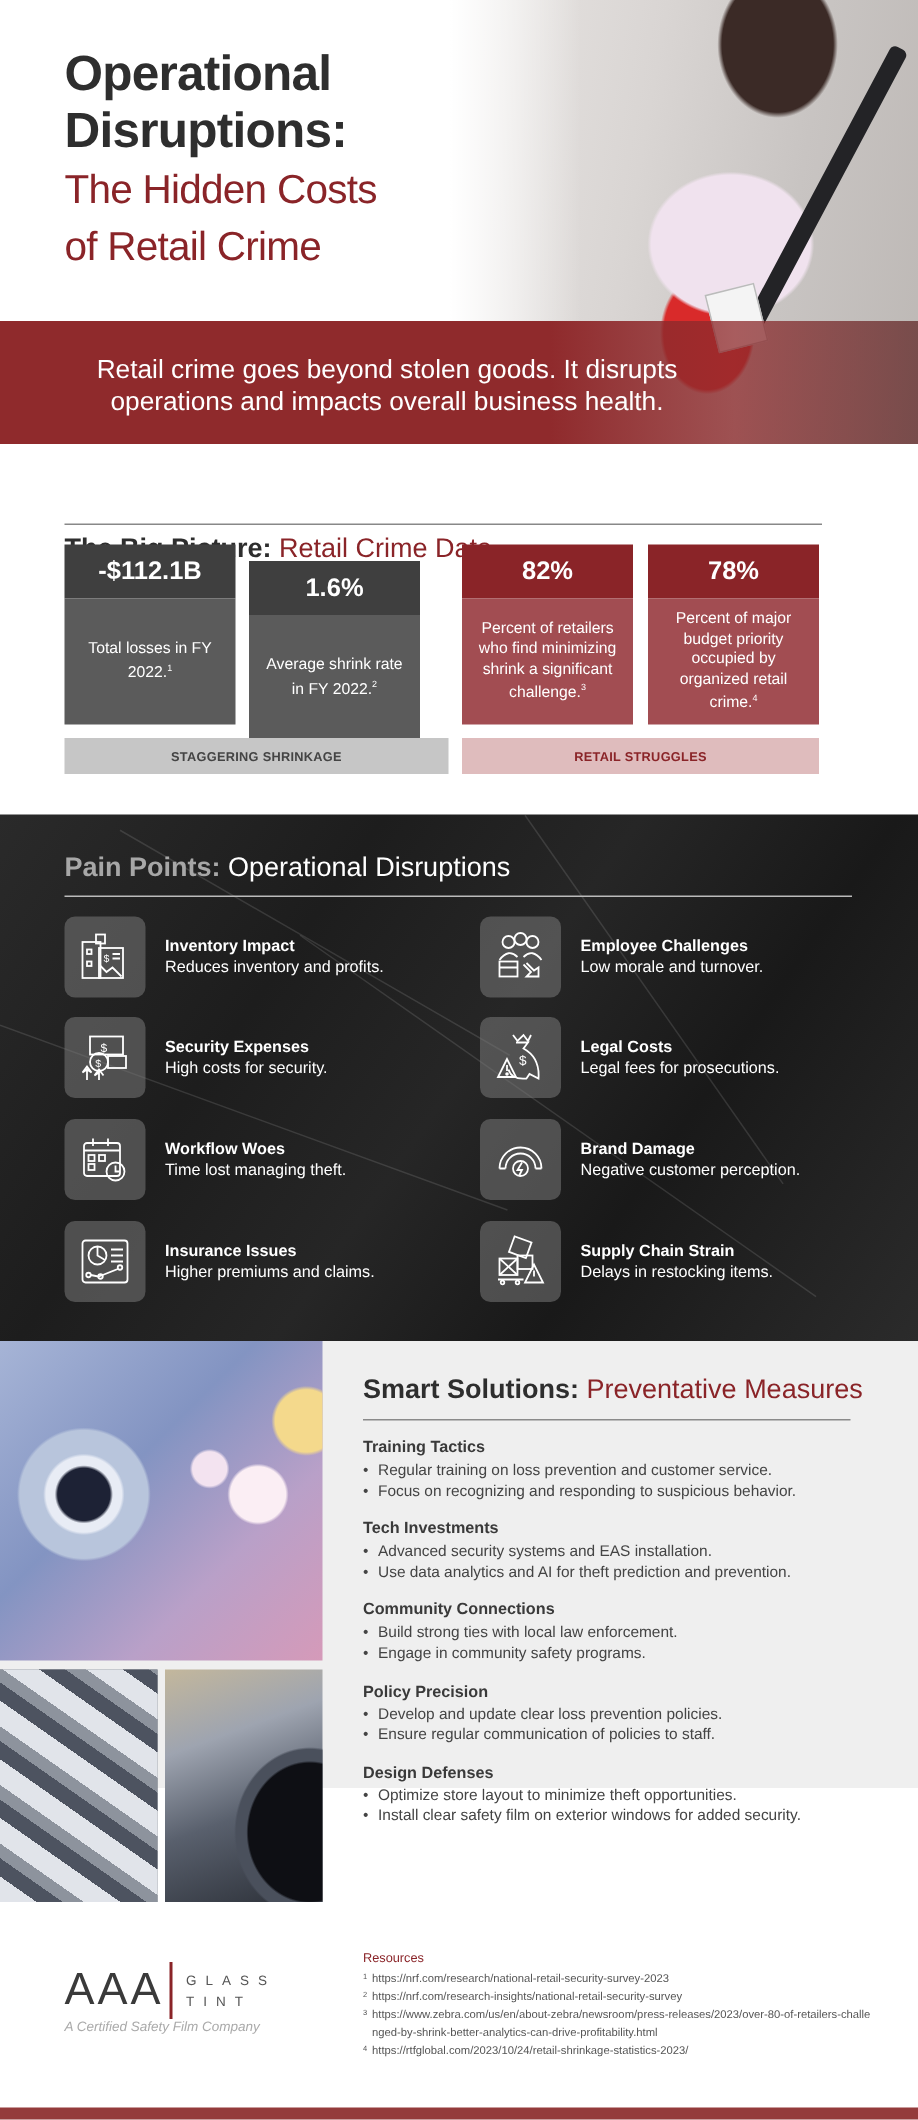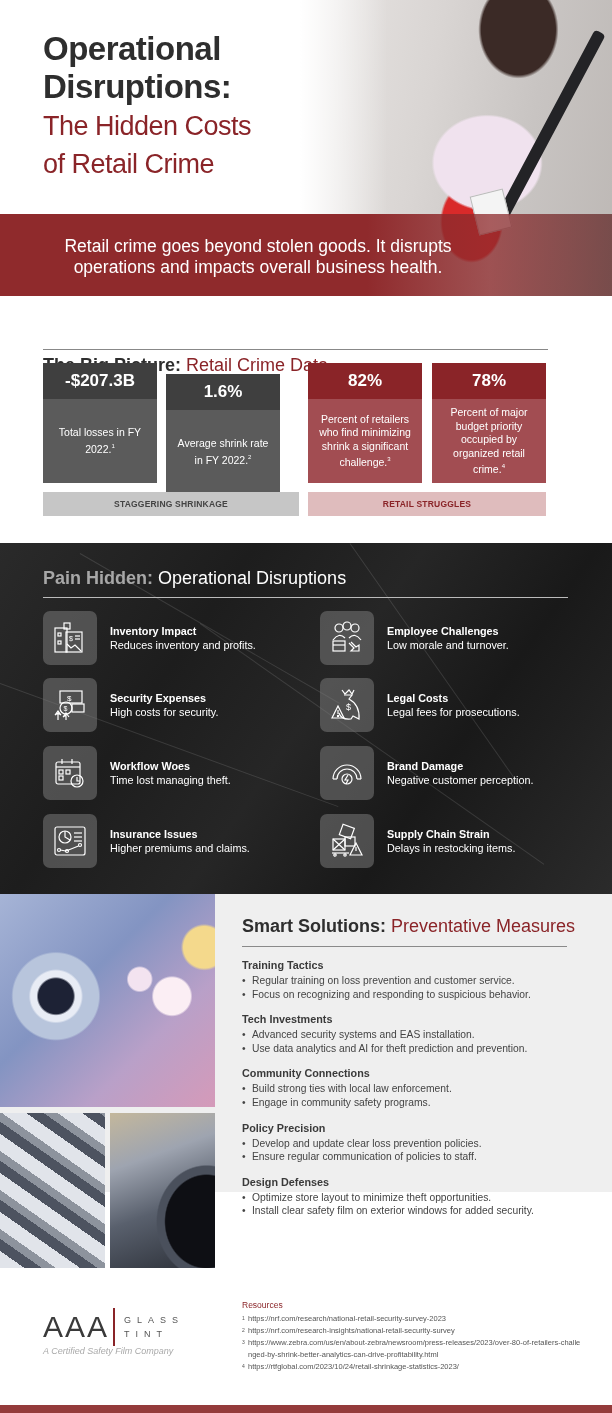--- a/index.html
+++ b/index.html
@@ -101,21 +101,21 @@
   </div>
 </div>
 
 <div class="section-title big-title">
   <b>The Big Picture:</b>
   <span class="accent">Retail Crime Data</span>
 </div>
 <div class="divider" style="left:43px; top:349px; width:505px;"></div>
 
 <div class="stat gray" style="left:43px; top:363px;">
-  <div class="stat-head">-$207.3B</div>
+  <div class="stat-head">-$112.1B</div>
   <div class="stat-body">
       <span><span>Total losses in FY 2022.</span><sup>1</sup></span>
     </div>
 </div>
 <div class="stat gray" style="left:166px; top:374px;">
   <div class="stat-head">1.6%</div>
   <div class="stat-body">
       <span><span>Average shrink rate in FY 2022.</span><sup>2</sup></span>
     </div>
 </div>
@@ -134,21 +134,21 @@
 <div class="stat-label gray" style="left:43px; top:492px; width:256px;">STAGGERING SHRINKAGE</div>
 <div class="stat-label red" style="left:308px; top:492px; width:238px;">RETAIL STRUGGLES</div>
 
 <div class="pain">
   <div class="pain-streak" style="left:80px; top:10px; width:300px; transform:rotate(30deg);"></div>
   <div class="pain-streak" style="left:200px; top:80px; width:420px; transform:rotate(35deg);"></div>
   <div class="pain-streak" style="left:0px; top:140px; width:360px; transform:rotate(20deg);"></div>
   <div class="pain-streak" style="left:350px; top:0px; width:300px; transform:rotate(55deg);"></div>
 
   <div class="pain-title">
-    <b>Pain Hidden:</b>
+    <b>Pain Points:</b>
     <span>Operational Disruptions</span>
   </div>
   <div class="divider" style="left:43px; top:54px; width:525px; background:#bbb;"></div>
 
   <div class="pain-item" style="left:43px; top:68px;">
     <div class="pain-icon">
       <svg width="36" height="36" viewBox="0 0 36 36" fill="none" stroke="#fff" stroke-width="1.2">
           <rect x="3" y="8" width="12" height="24"></rect>
           <rect x="12" y="3" width="6" height="6"></rect>
           <rect x="14" y="12" width="16" height="20"></rect>

